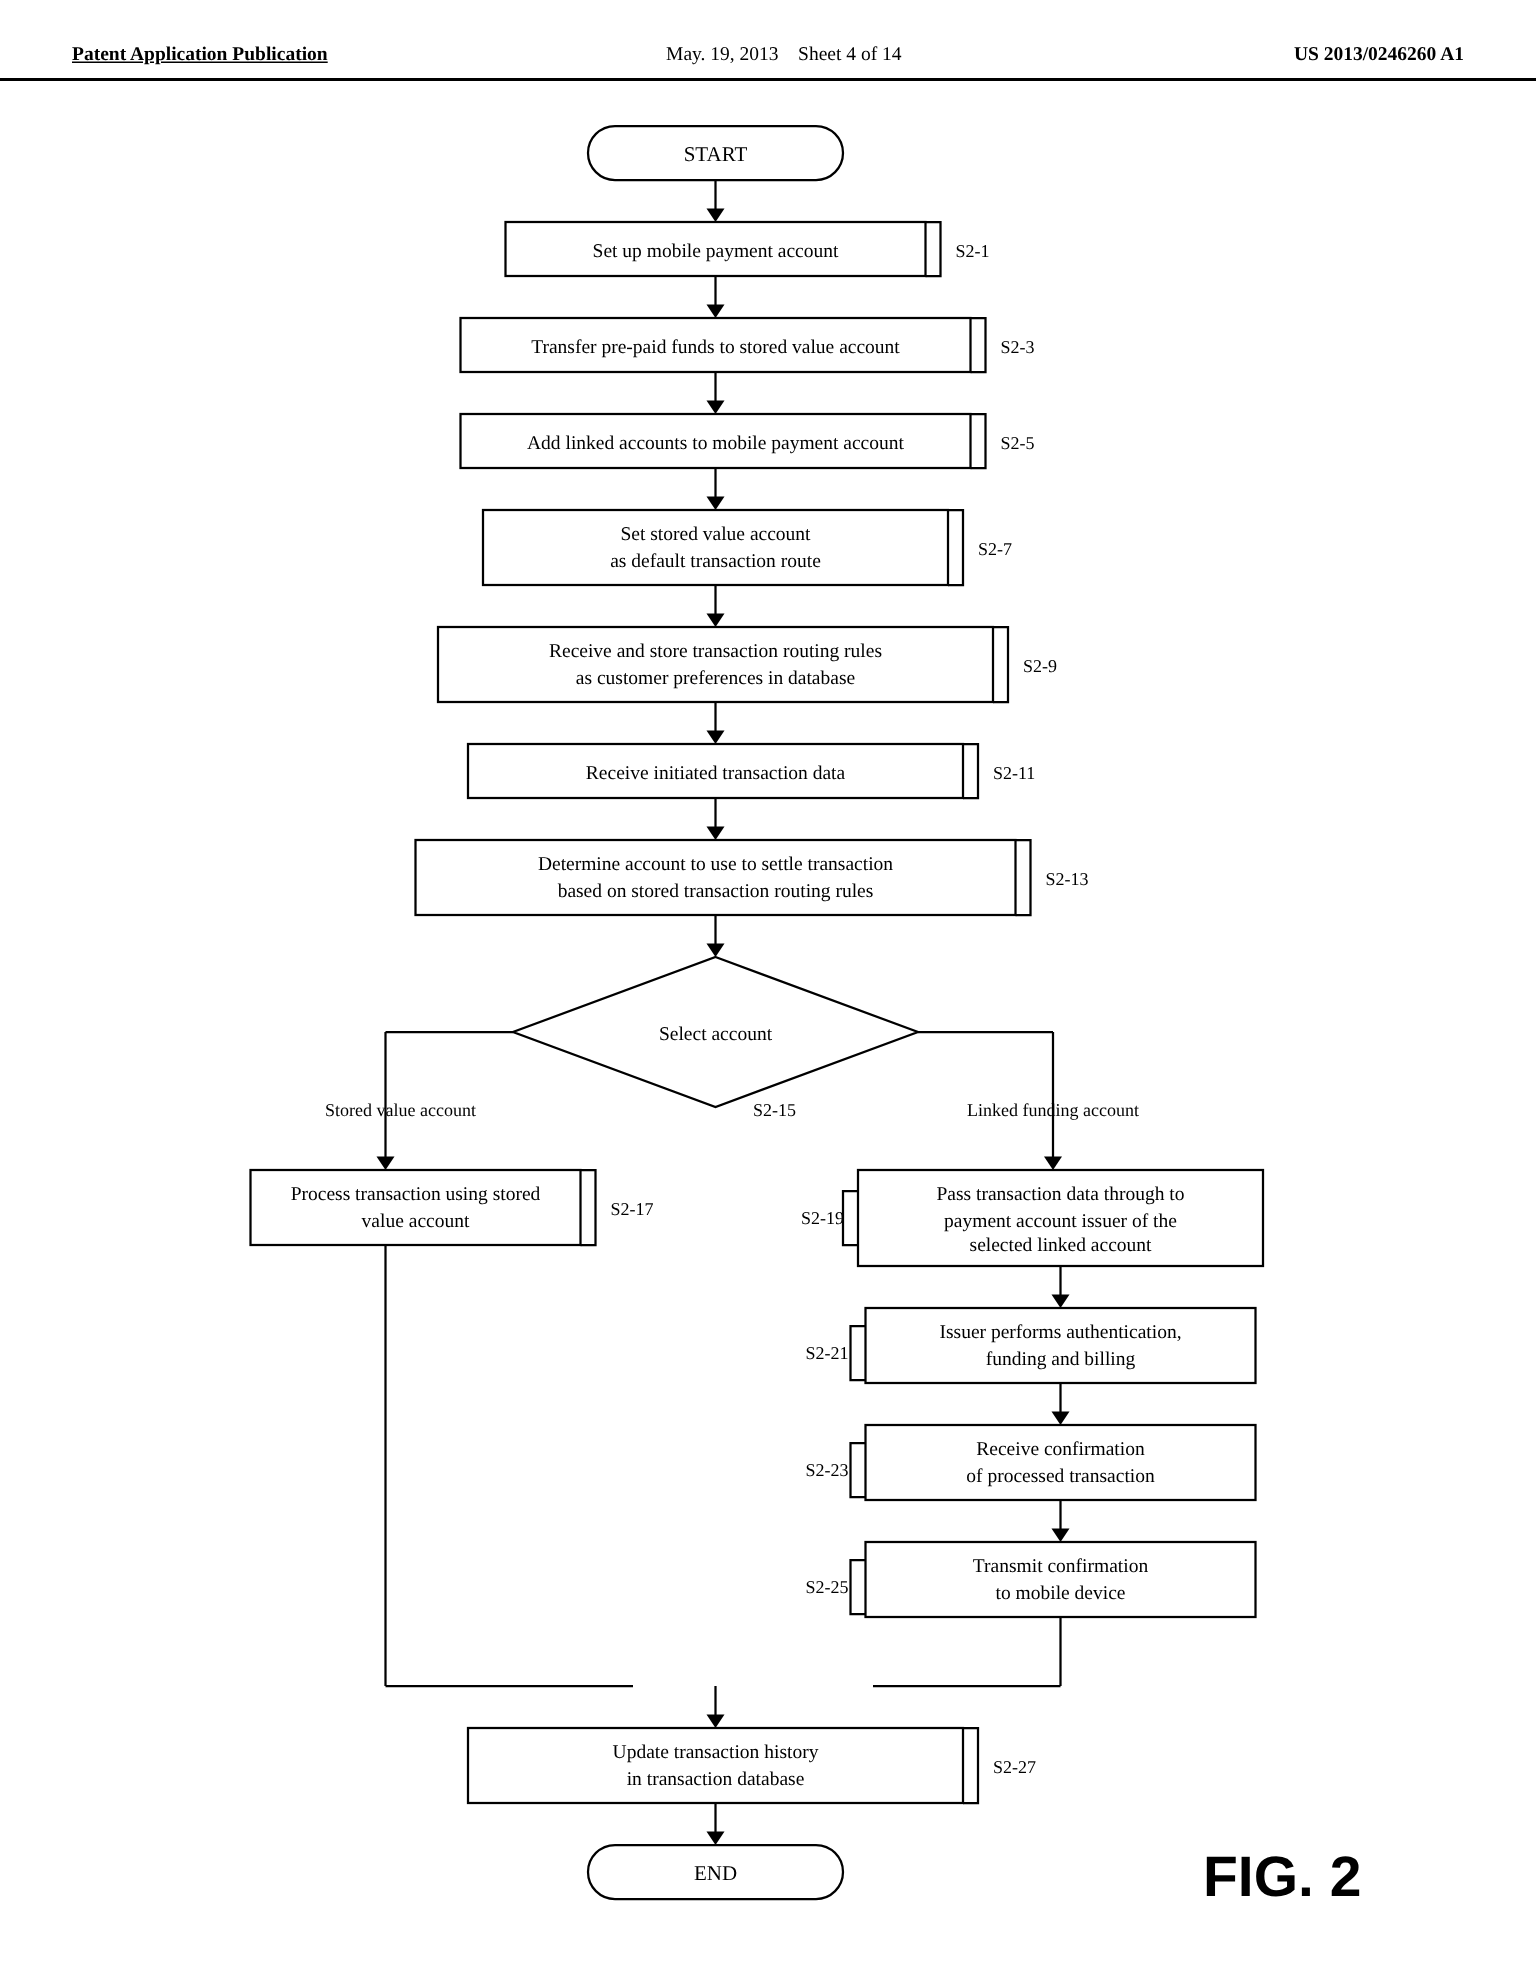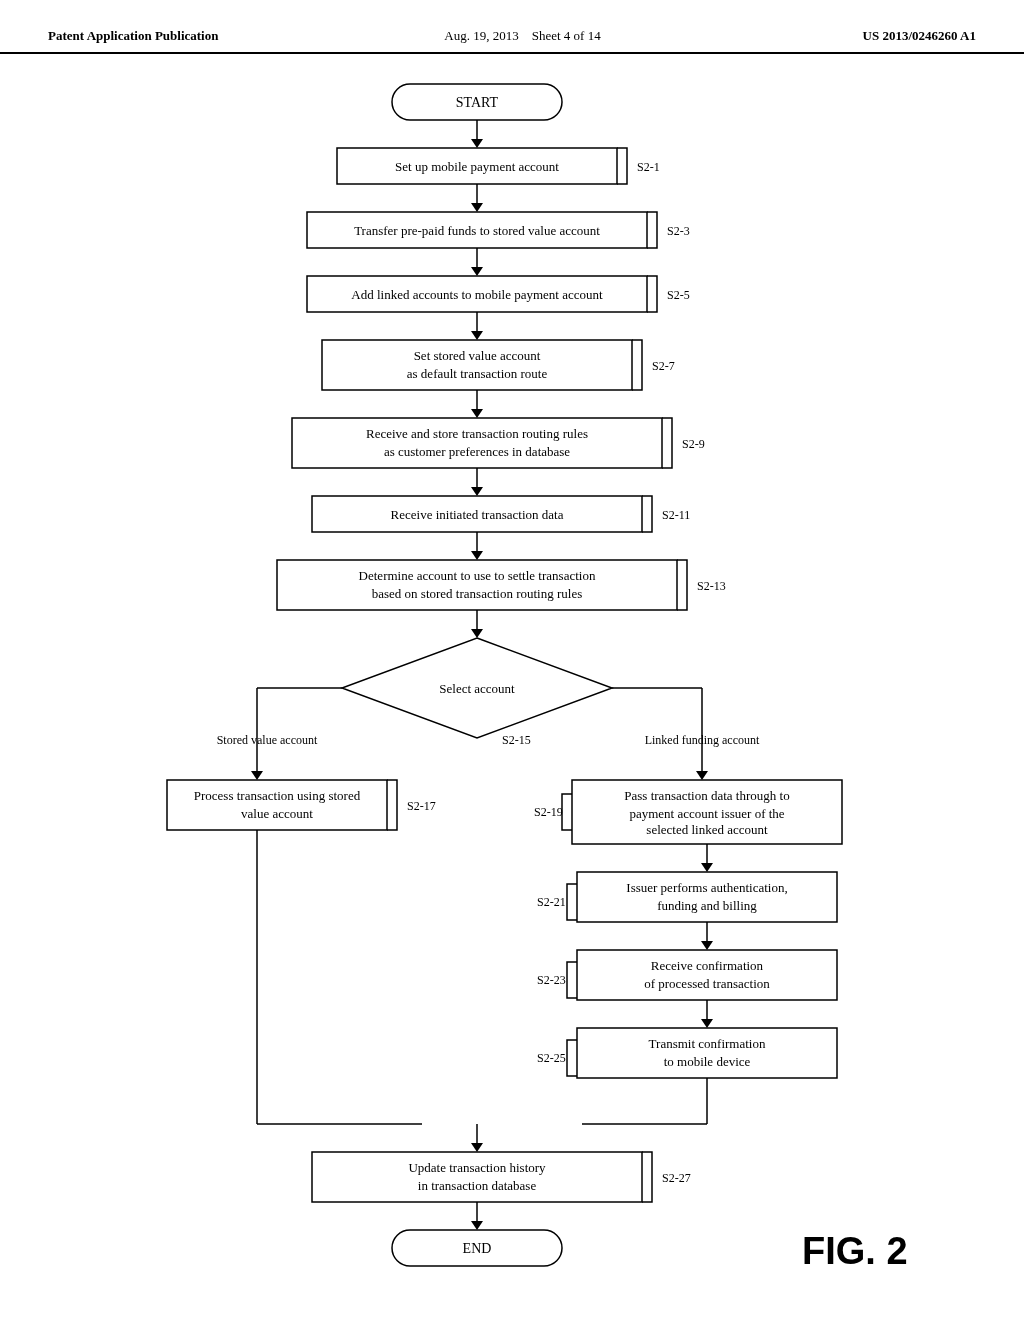--- a/index.html
+++ b/index.html
@@ -17,20 +17,21 @@
       display: flex;
       justify-content: space-between;
       align-items: flex-start;
       padding: 28px 48px 0 48px;
       border-bottom: 2px solid #000;
       padding-bottom: 8px;
     }
     .header-left {
       font-size: 13px;
       font-weight: bold;
+      text-decoration: underline;
     }
     .header-center {
       font-size: 13px;
       text-align: center;
     }
     .header-right {
       font-size: 13px;
       font-weight: bold;
       margin-left: 36px;
     }
@@ -42,21 +43,21 @@
       flex-direction: column;
       align-items: center;
     }
   </style>
 </head>
 <body>
 
 <div class="header">
   <div class="header-left">Patent Application Publication</div>
   <div class="header-center">
-    <span>Aug. 19, 2013</span>&nbsp;&nbsp;&nbsp;
+    <span>May. 19, 2013</span>&nbsp;&nbsp;&nbsp;
     <span>Sheet 4 of 14</span>
   </div>
   <div class="header-right">US 2013/0246260 A1</div>
 </div>
 
 <div class="content">
 
   <svg width="860" height="1200" viewBox="0 0 860 1200" style="font-family: 'Times New Roman', Times, serif; font-size: 13px;">
 
     <rect x="310" y="10" width="170" height="36" rx="18" ry="18" fill="white" stroke="black" stroke-width="1.5"></rect>

